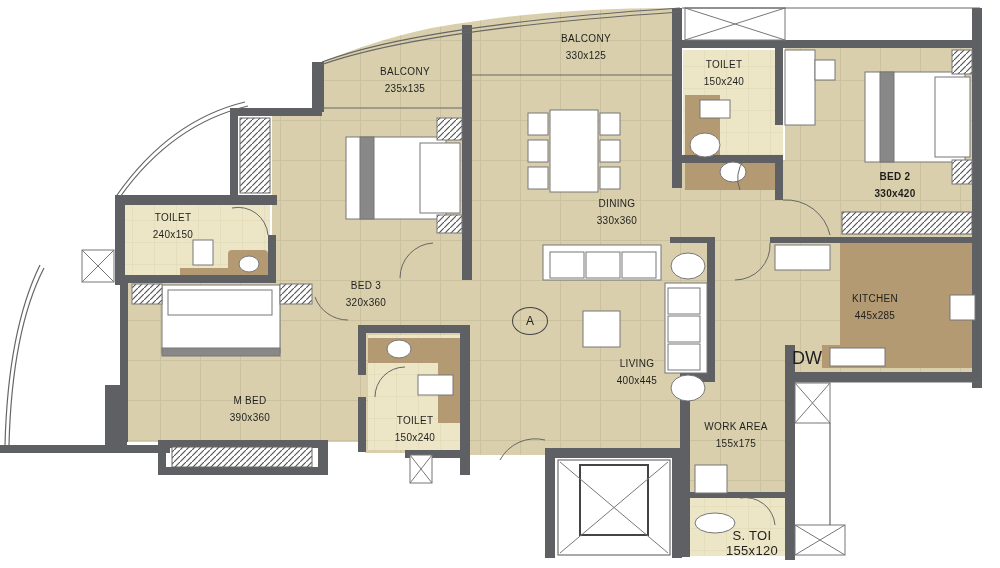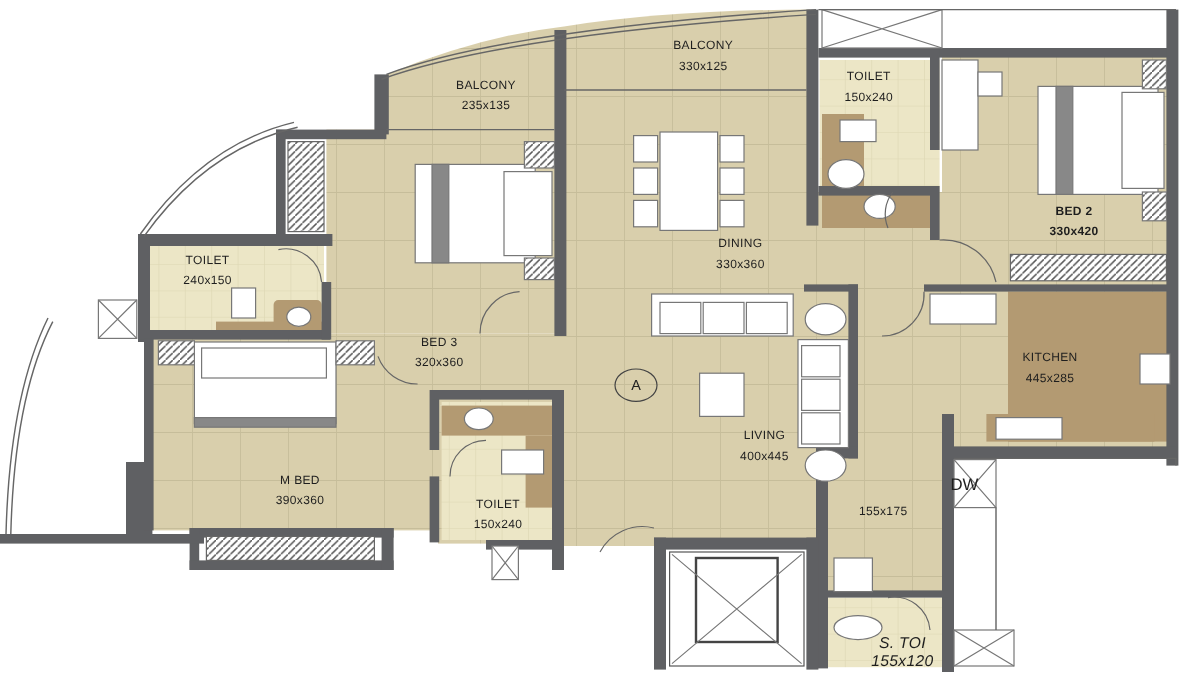--- a/index.html
+++ b/index.html
@@ -1,21 +1,21 @@
 <!DOCTYPE html>
 <html><head>
 <meta charset="utf-8">
 <style>
   html,body{margin:0;padding:0;background:#ffffff;}
   body{width:1000px;height:568px;overflow:hidden;position:relative;font-family:"Liberation Sans",sans-serif;}
   #plan{position:absolute;left:0;top:0;width:1000px;height:568px;}
   .lbl{position:absolute;text-align:center;color:#1e1e1e;font-family:"Liberation Sans",sans-serif;font-size:10px;line-height:17px;white-space:nowrap;transform:translateX(-50%);letter-spacing:0.3px;}
   .lbl .nm{display:block;}
   .lbl .dm{display:block;}
-  .dw{position:absolute;font-family:"Liberation Sans",sans-serif;font-size:14px;color:#1e1e1e;margin-top:47px;}
+  .dw{position:absolute;font-family:"Liberation Sans",sans-serif;font-size:18px;color:#1e1e1e;}
   .marker{position:absolute;width:34px;height:26px;border:1px solid #444;border-radius:50%;text-align:center;line-height:26px;font-size:12px;color:#222;}
 </style>
 </head>
 <body>
 
 <svg id="plan" viewBox="0 0 1000 568" xmlns="http://www.w3.org/2000/svg">
   <defs>
     <pattern id="tiles" width="40" height="40" patternUnits="userSpaceOnUse">
       <rect width="40" height="40" fill="#d9cfac"></rect>
       <path d="M40 0 L0 0 0 40" fill="none" stroke="#c6bd9a" stroke-width="1.5"></path>
@@ -258,21 +258,22 @@
 </div>
 <div class="lbl" style="left:637px;top:355px;">
   <span class="nm">LIVING</span>
   <span class="dm">400x445</span>
 </div>
 <div class="lbl" style="left:415px;top:412px;">
   <span class="nm">TOILET</span>
   <span class="dm">150x240</span>
 </div>
 <div class="lbl" style="left:736px;top:418px;width:70px;white-space:normal;">
+  <span class="nm">WORK AREA</span>
   <span class="dm">155x175</span>
 </div>
-<div class="lbl" style="left:752px;top:528px;font-size:13px;line-height:15px;font-style:italic;">
+<div class="lbl" style="left:752px;top:528px;font-size:13px;line-height:15px;">
   <span class="nm">S. TOI</span>
   <span class="dm">155x120</span>
 </div>
 
 <div class="dw" style="left:792px;top:348px;">DW</div>
 <div class="marker" style="left:512px;top:307px;">A</div>
 
 </body></html>

